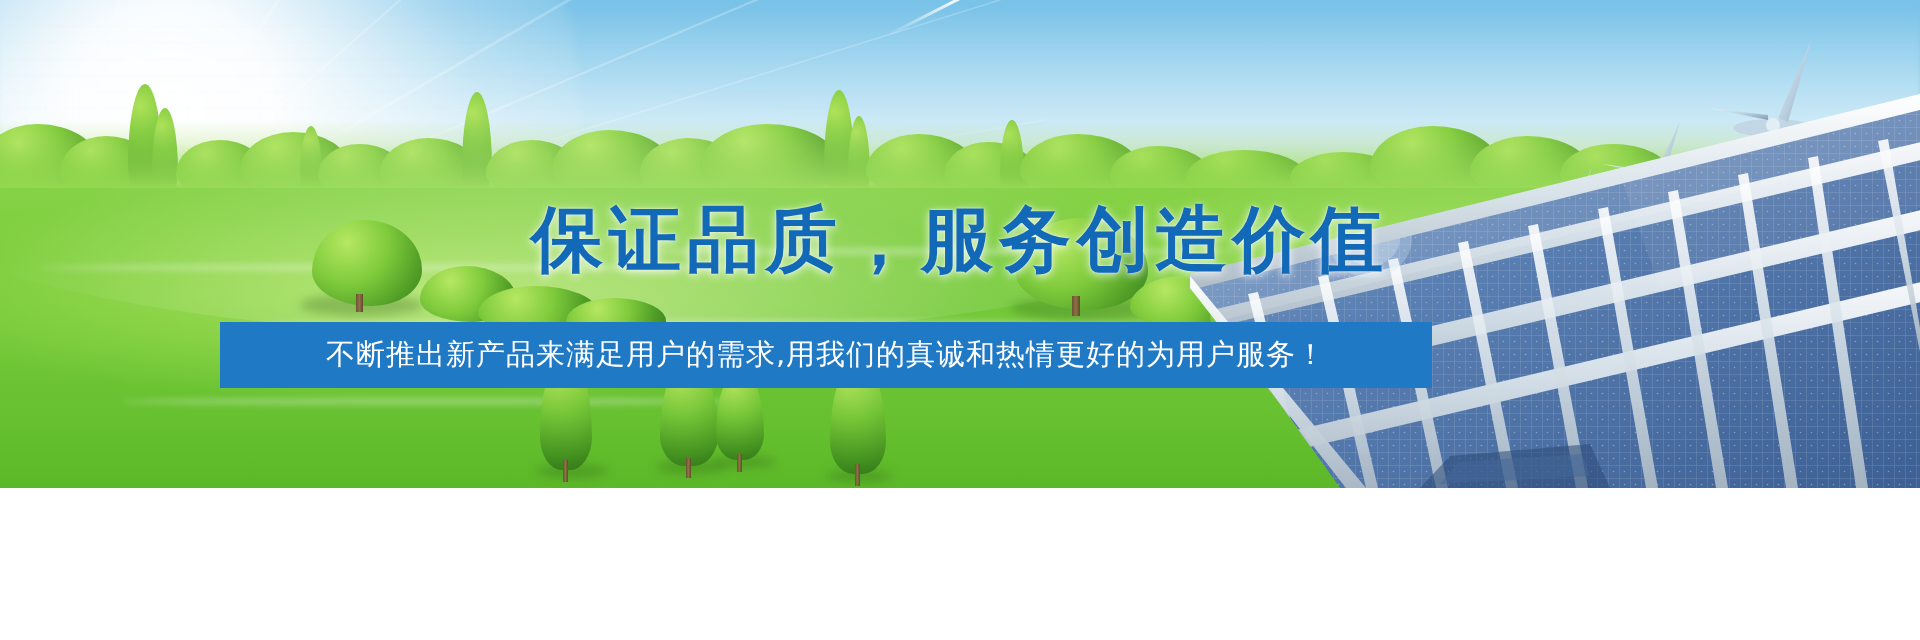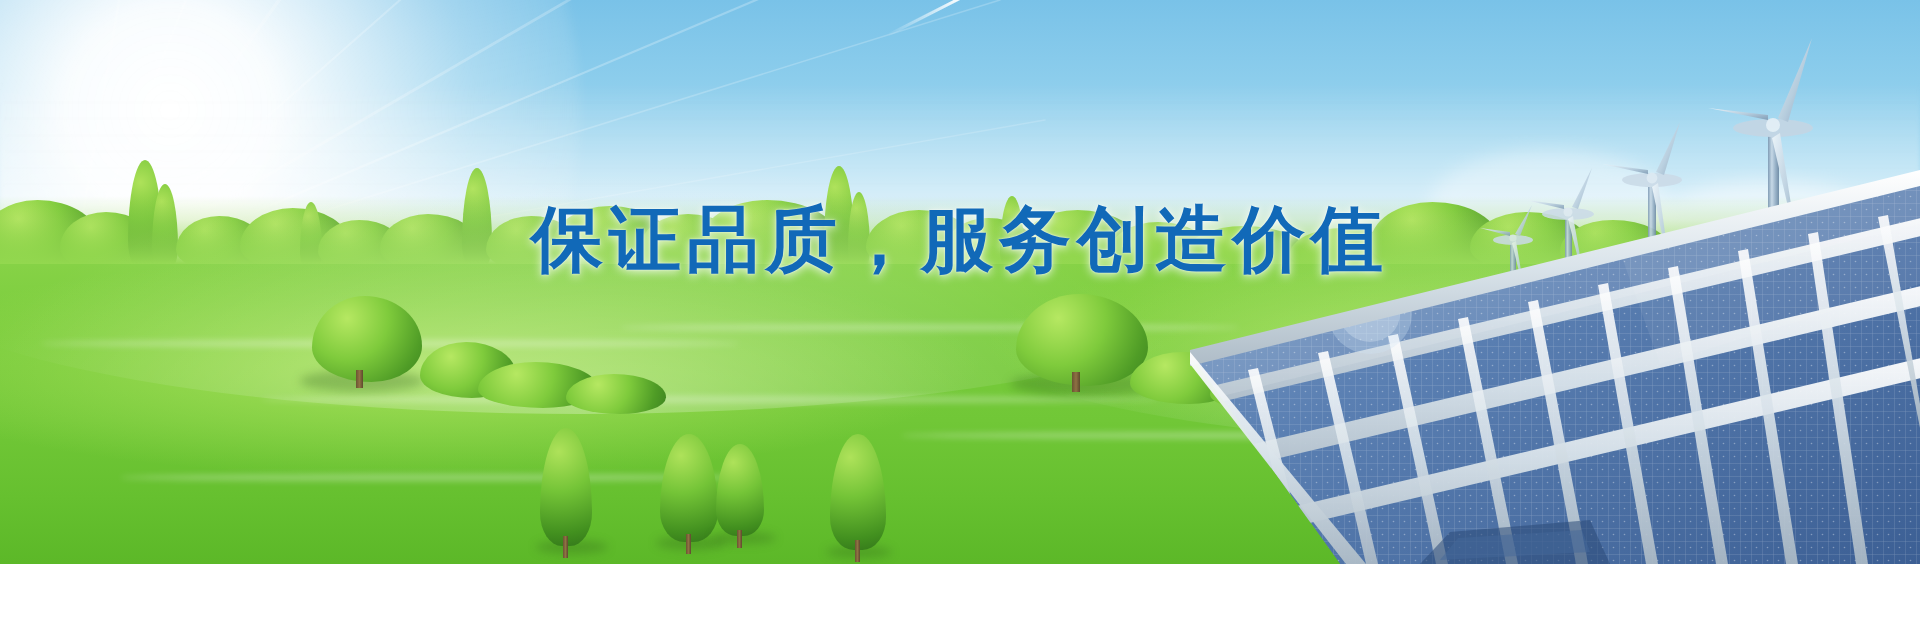--- a/index.html
+++ b/index.html
@@ -3,21 +3,21 @@
 <meta charset="utf-8">
 <title>Banner</title>
 <style>
   * { margin:0; padding:0; box-sizing:border-box; }
   html,body{ background:#fff; }
   body{ font-family:"Liberation Sans","DejaVu Sans",sans-serif; }
 
   .banner{
     position:relative;
     width:1920px;
-    height:564px;
+    height:488px;
     overflow:hidden;
     background:#fde047;
     padding-left:12px;
   }
 
   
   .sky{
     position:absolute; inset:0;
     background:
       linear-gradient(to bottom,
@@ -438,14 +438,17 @@
     <polygon points="0,186 730,6 730,22 0,202" fill="url(#frame)"></polygon>
 
     <polygon points="0,188 0,200 156,400 176,400" fill="url(#frame)" opacity=".95"></polygon>
 
     <polygon points="230,400 420,400 400,356 260,368" fill="#2b4a78" opacity=".55"></polygon>
     <polygon points="250,396 400,388 392,366 268,374" fill="#44679a" opacity=".5"></polygon>
   </svg>
 
   <div class="headline">保证品质，服务创造价值</div>
 
+  <div class="subtitle-bar">
+    <span class="subtitle-text">不断推出新产品来满足用户的需求,用我们的真诚和热情更好的为用户服务！</span>
+  </div>
 
 </div>
 
 </body></html>

